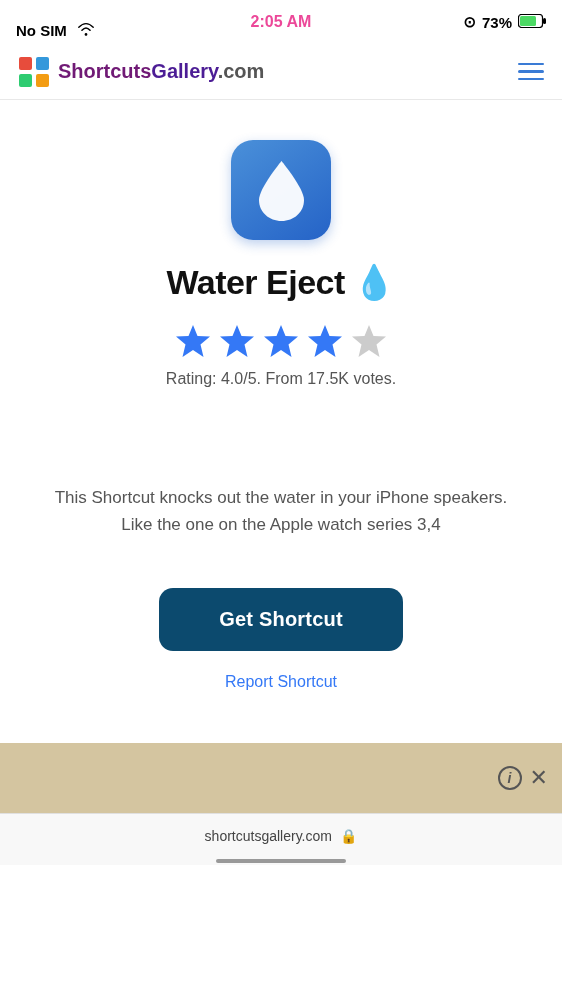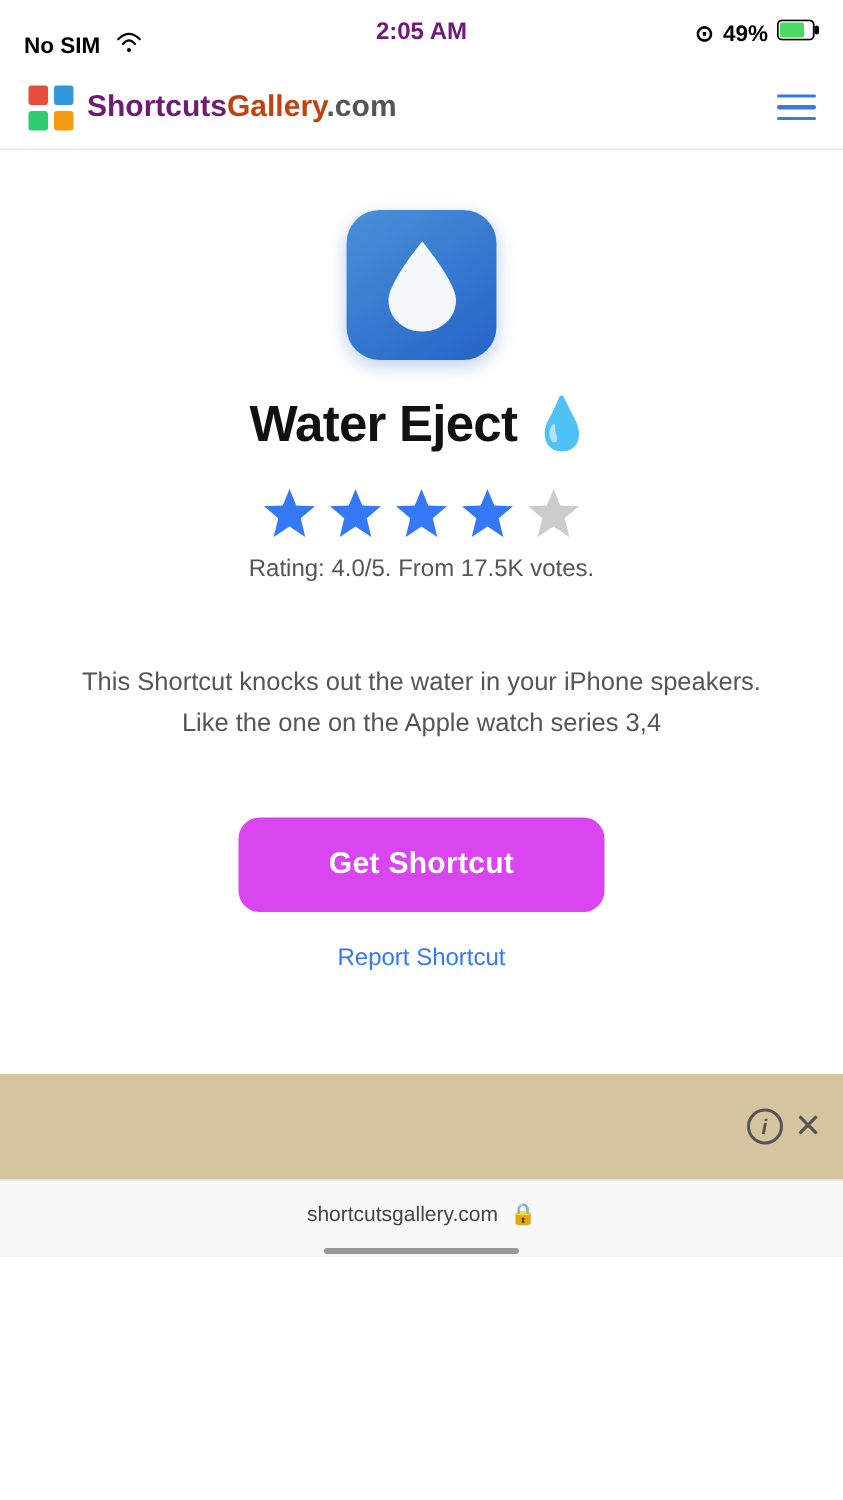--- a/index.html
+++ b/index.html
@@ -30,21 +30,21 @@
       gap: 10px;
       font-size: 15px;
       font-weight: 600;
       color: #000;
       margin-top: 16px;
     }
     .wifi-icon svg { width: 18px; height: 14px; }
     .status-center {
       font-size: 16px;
       font-weight: 600;
-      color: #701a75;
+      color: #ec4899;
       position: absolute;
       left: 50%;
       transform: translateX(-50%);
     }
     .status-right {
       display: flex;
       align-items: center;
       gap: 6px;
       font-size: 15px;
       font-weight: 600;
@@ -134,56 +134,56 @@
       gap: 6px;
       margin-bottom: 10px;
     }
     .star {
       width: 38px;
       height: 38px;
     }
     .rating-text {
       font-size: 16px;
       color: #555;
-      margin-bottom: 16px;
+      margin-bottom: 60px;
       text-align: center;
     }
 
     
     .description {
       font-size: 17px;
       color: #555;
       text-align: center;
       line-height: 1.6;
       max-width: 480px;
       margin-bottom: 50px;
       margin-top: 36px;
     }
 
     
     .get-shortcut-btn {
-      background: #d946ef;
+      background: #0c4a6e;
       color: #ffffff;
       font-size: 20px;
       font-weight: 600;
       border: none;
       border-radius: 14px;
       padding: 20px 60px;
       cursor: pointer;
       margin-bottom: 22px;
       letter-spacing: 0.2px;
     }
 
     
     .report-link {
       font-size: 16px;
       color: #3478f6;
       text-decoration: none;
       cursor: pointer;
-      margin-bottom: 40px;
+      margin-bottom: 24px;
     }
 
     
     .ad-banner {
       width: 100%;
       height: 70px;
       background: #d4c5a0;
       display: flex;
       align-items: center;
       justify-content: flex-end;
@@ -259,42 +259,42 @@
       <svg viewBox="0 0 20 14" fill="none" xmlns="http://www.w3.org/2000/svg">
         <path d="M10 11.5 C10.8 11.5 11.5 12.2 11.5 13 C11.5 13.8 10.8 14.5 10 14.5 C9.2 14.5 8.5 13.8 8.5 13 C8.5 12.2 9.2 11.5 10 11.5Z" fill="#000"></path>
         <path d="M5.5 8.5 C7 6.8 9 5.8 10 5.8 C11 5.8 13 6.8 14.5 8.5" stroke="#000" stroke-width="1.6" stroke-linecap="round" fill="none"></path>
         <path d="M2 5 C4.5 2.5 7.1 1 10 1 C12.9 1 15.5 2.5 18 5" stroke="#000" stroke-width="1.6" stroke-linecap="round" fill="none"></path>
       </svg>
     </span>
   </div>
   <div class="status-center">2:05 AM</div>
   <div class="status-right">
     <span style="font-size:15px;">⊙</span>
-    <span>49%</span>
+    <span>73%</span>
     <span>
       <svg width="28" height="14" viewBox="0 0 28 14">
         <rect x="0.5" y="0.5" width="24" height="13" rx="3" ry="3" fill="none" stroke="#000" stroke-width="1.2"></rect>
         <rect x="25" y="4" width="3" height="6" rx="1.5" fill="#000"></rect>
         <rect x="2" y="2" width="16" height="10" rx="1.5" fill="#4cd964"></rect>
       </svg>
     </span>
   </div>
 </div>
 
 <header class="header">
   <div class="logo">
 
     <svg class="logo-icon" viewBox="0 0 32 32">
       <rect x="1" y="1" width="13" height="13" rx="2" fill="#e74c3c"></rect>
       <rect x="18" y="1" width="13" height="13" rx="2" fill="#3498db"></rect>
       <rect x="1" y="18" width="13" height="13" rx="2" fill="#2ecc71"></rect>
       <rect x="18" y="18" width="13" height="13" rx="2" fill="#f39c12"></rect>
     </svg>
     <span class="logo-text">
-      <span style="color:#701a75;">Shortcuts</span><span class="gallery" style="color:#c2410c;">Gallery</span><span class="com" style="color:#555;">.com</span>
+      <span style="color:#701a75;">Shortcuts</span><span class="gallery" style="color:#4c1d95;">Gallery</span><span class="com" style="color:#555;">.com</span>
     </span>
   </div>
   <div class="hamburger-icon">
     <span></span>
     <span></span>
     <span></span>
   </div>
 </header>
 
 <main class="main">

